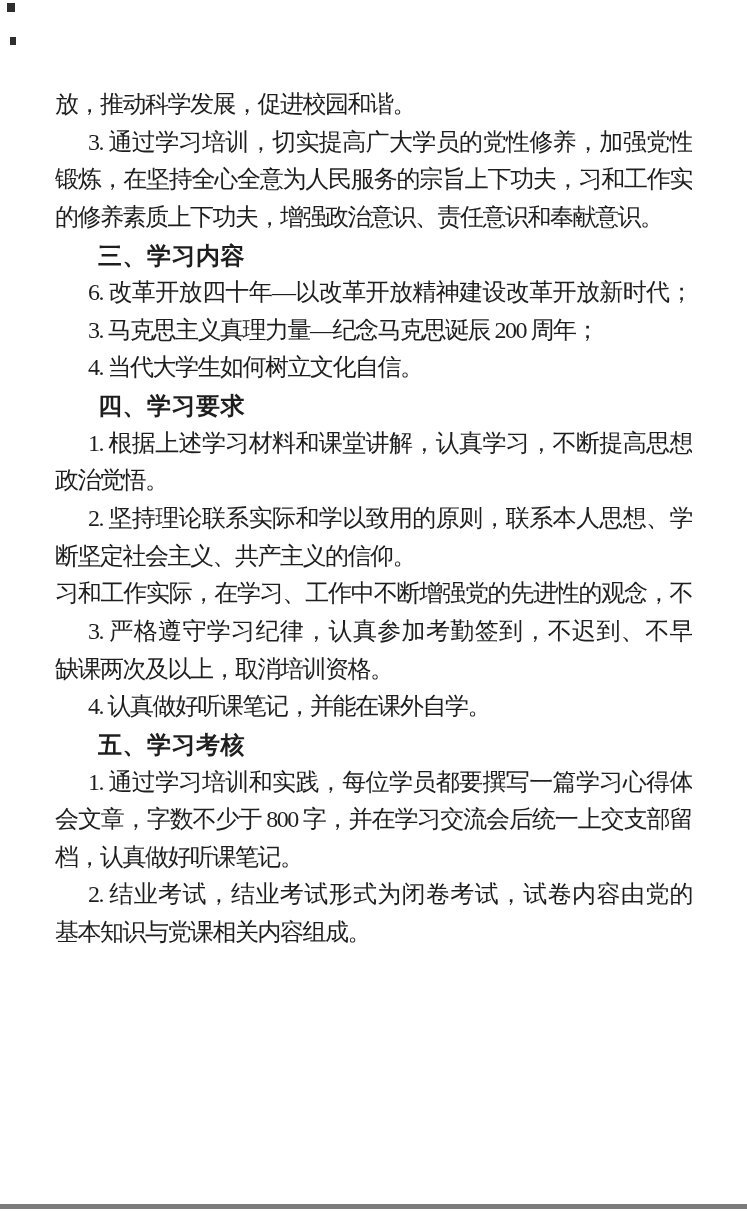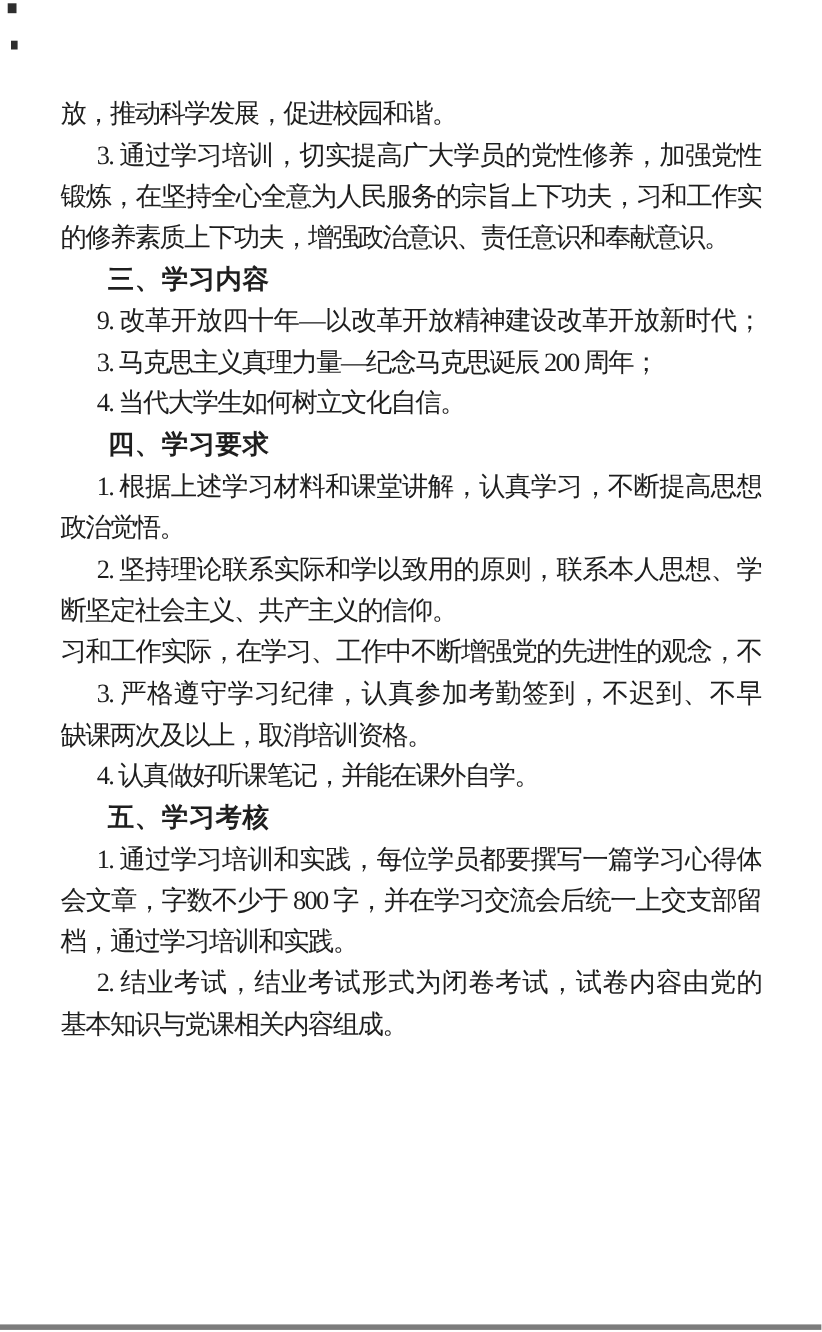--- a/index.html
+++ b/index.html
@@ -34,21 +34,21 @@
   
   .line.fill {
     text-align: justify;
     text-align-last: justify;
   }
   
   .line.ind-none { padding-left: 0; }
   .line.ind-num  { padding-left: 33px; }
   .line.ind-head { padding-left: 43px; }
   .line.st-heading {
-    font-family: Liberation Serif, serif;
+    font-family: Liberation Sans, sans-serif;
     font-weight: 700;
     letter-spacing: 0.5px;
   }
   .footer-bar {
     position: absolute;
     left: 0;
     right: 0;
     top: 1204px;
     height: 5px;
     background: var(--bar, #7c7c7c);
@@ -61,35 +61,35 @@
 </head>
 <body>
 
 <div class="page">
   <div class="doc-text">
       <div class="line st-body ind-none">放，推动科学发展，促进校园和谐。</div>
       <div class="line st-body ind-num fill">3. 通过学习培训，切实提高广大学员的党性修养，加强党性</div>
       <div class="line st-body ind-none fill">锻炼，在坚持全心全意为人民服务的宗旨上下功夫，习和工作实际</div>
       <div class="line st-body ind-none">的修养素质上下功夫，增强政治意识、责任意识和奉献意识。</div>
       <div class="line st-heading ind-head">三、学习内容</div>
-      <div class="line st-body ind-num fill">9. 改革开放四十年—以改革开放精神建设改革开放新时代；</div>
+      <div class="line st-body ind-num fill">6. 改革开放四十年—以改革开放精神建设改革开放新时代；</div>
       <div class="line st-body ind-num">3. 马克思主义真理力量—纪念马克思诞辰 200 周年；</div>
       <div class="line st-body ind-num">4. 当代大学生如何树立文化自信。</div>
       <div class="line st-heading ind-head">四、学习要求</div>
       <div class="line st-body ind-num fill">1. 根据上述学习材料和课堂讲解，认真学习，不断提高思想</div>
       <div class="line st-body ind-none">政治觉悟。</div>
       <div class="line st-body ind-num fill">2. 坚持理论联系实际和学以致用的原则，联系本人思想、学</div>
       <div class="line st-body ind-none">断坚定社会主义、共产主义的信仰。</div>
       <div class="line st-body ind-none fill">习和工作实际，在学习、工作中不断增强党的先进性的观念，不</div>
       <div class="line st-body ind-num fill">3. 严格遵守学习纪律，认真参加考勤签到，不迟到、不早退。</div>
       <div class="line st-body ind-none">缺课两次及以上，取消培训资格。</div>
       <div class="line st-body ind-num">4. 认真做好听课笔记，并能在课外自学。</div>
       <div class="line st-heading ind-head">五、学习考核</div>
       <div class="line st-body ind-num fill">1. 通过学习培训和实践，每位学员都要撰写一篇学习心得体</div>
       <div class="line st-body ind-none fill">会文章，字数不少于 800 字，并在学习交流会后统一上交支部留</div>
-      <div class="line st-body ind-none">档，通过学习培训和实践。</div>
+      <div class="line st-body ind-none">档，认真做好听课笔记。</div>
       <div class="line st-body ind-num fill">2.  结业考试，结业考试形式为闭卷考试，试卷内容由党的</div>
       <div class="line st-body ind-none">基本知识与党课相关内容组成。</div>
     </div>
   <div class="footer-bar"></div>
 <div class="edge-artifact" style="left: 7px; top: 3px; width: 8px; height: 9px;"></div>
     <div class="edge-artifact" style="left: 10px; top: 37px; width: 6px; height: 8px;"></div>
   </div>
 
 </body></html>

